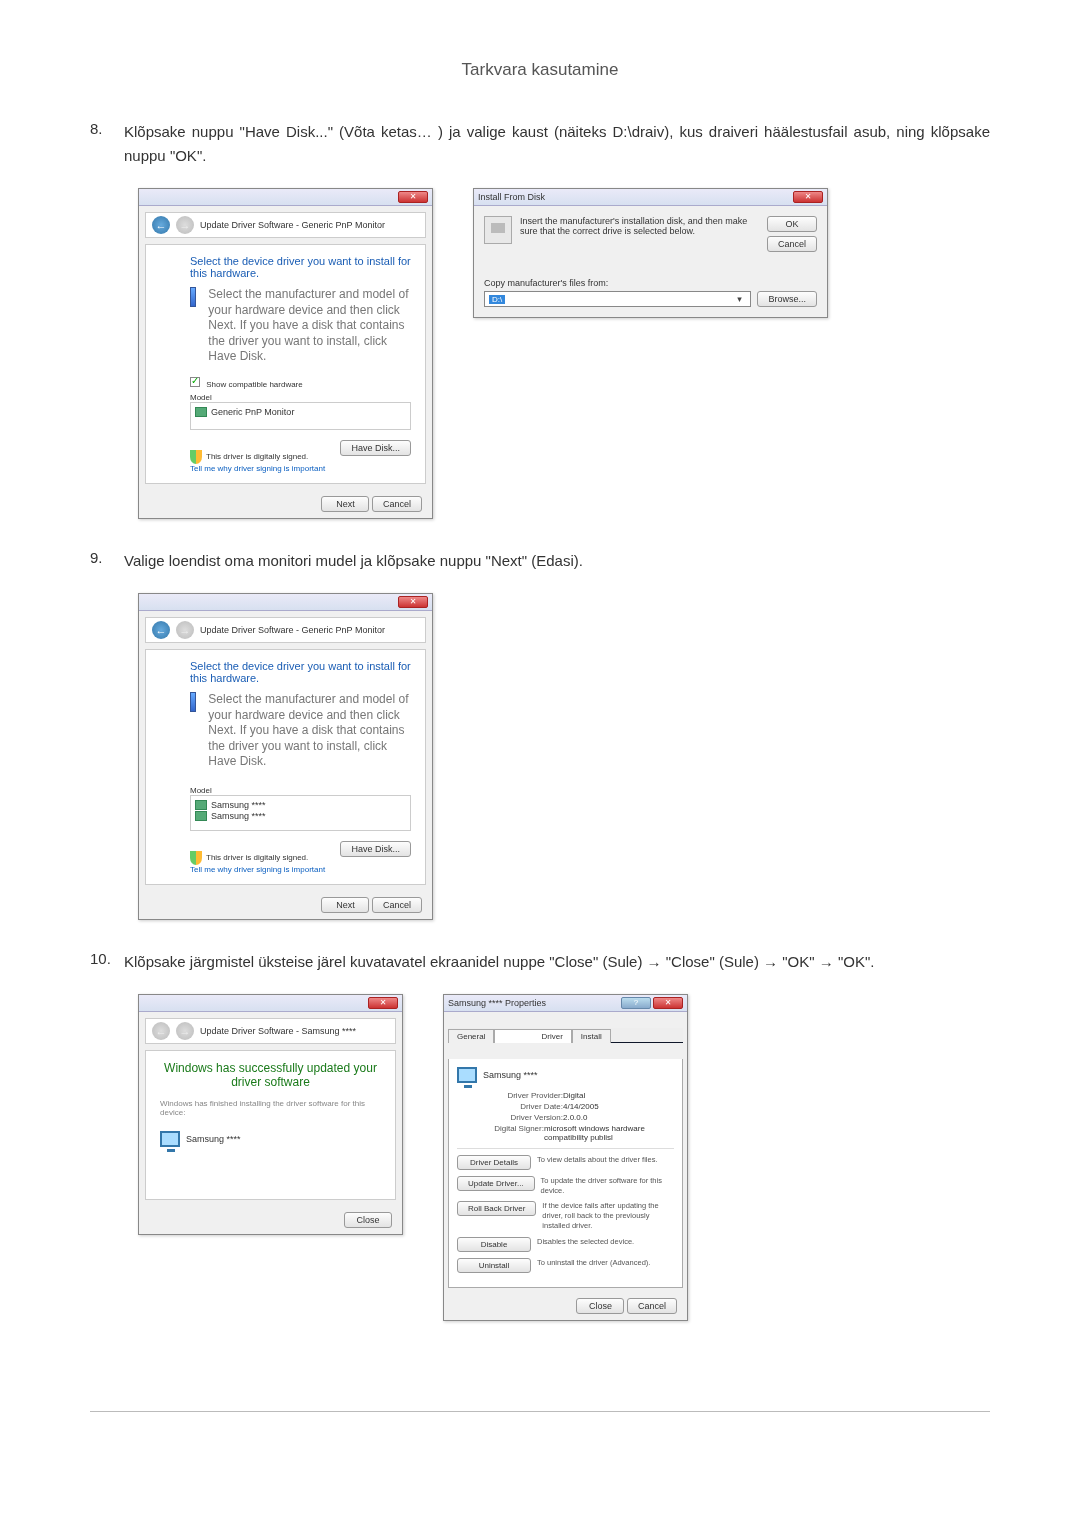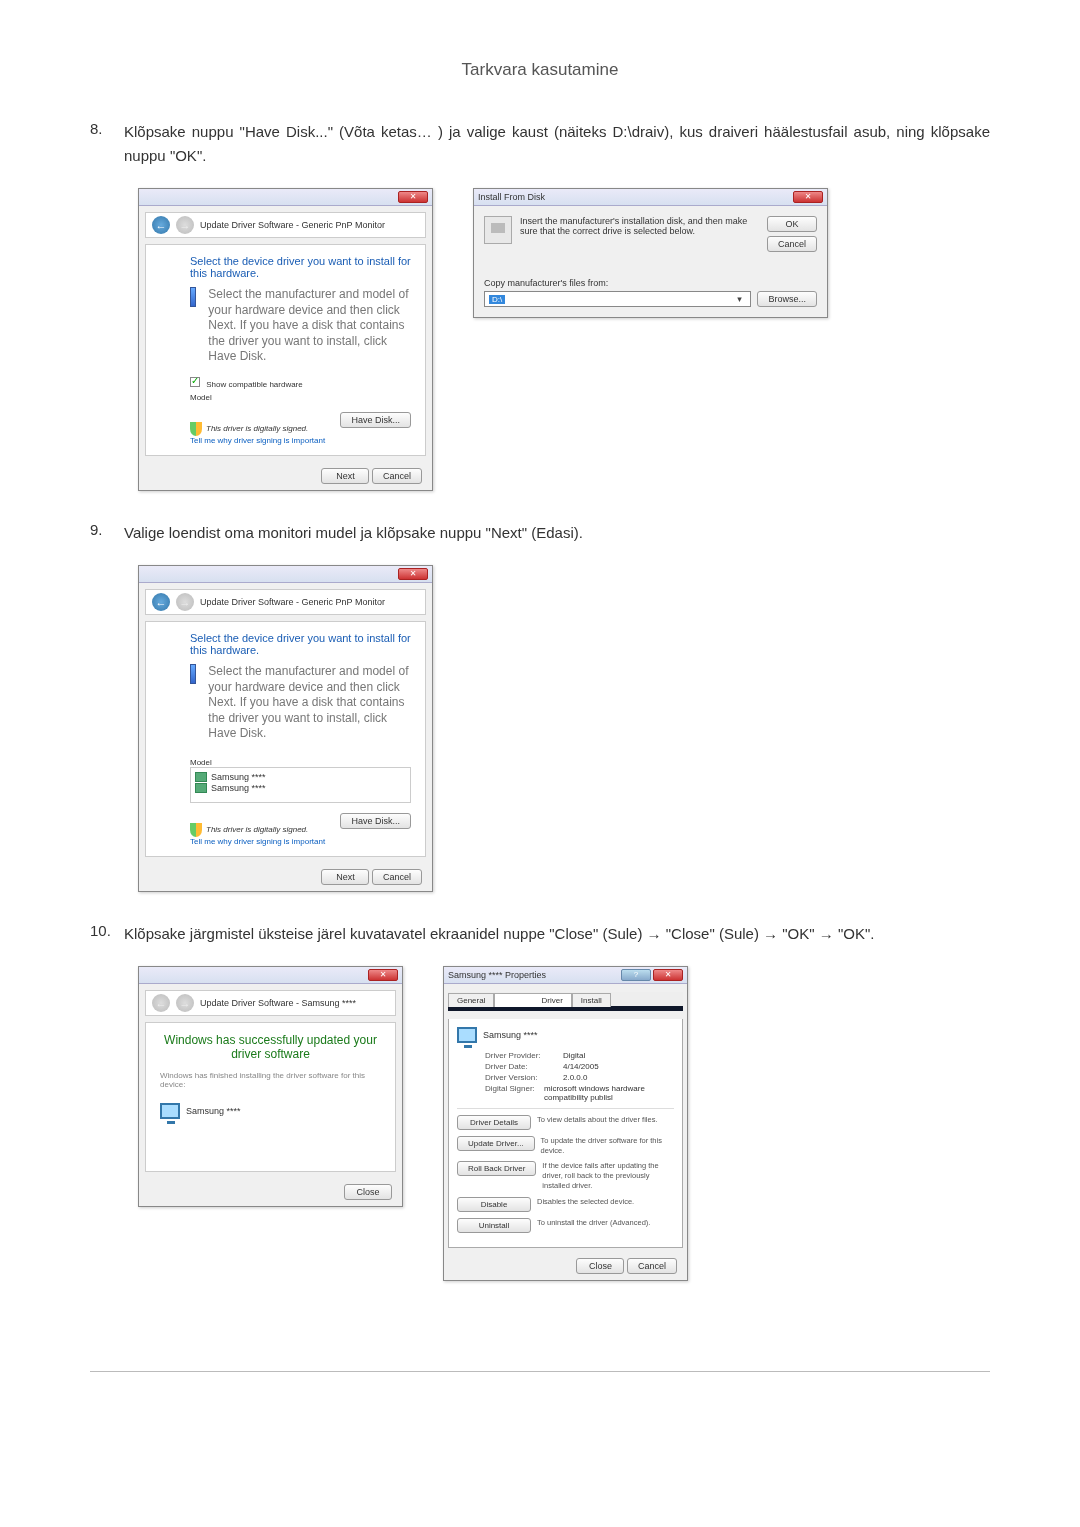--- a/index.html
+++ b/index.html
@@ -113,21 +113,21 @@
     min-height:28px;
     padding:3px 4px;
     font-size:9px;
   }
   .listrow { display:flex;align-items:center;gap:4px;margin:1px 0; }
   .monicon {
     width:12px;height:10px;background:#5a7;border:1px solid #385;display:inline-block;
   }
   .chk { width:10px;height:10px;border:1px solid #888;display:inline-block;margin-right:4px;background:#fff;position:relative;}
   .chk.checked::after{content:"✓";position:absolute;top:-3px;left:0;font-size:10px;color:#0a0;}
-  .signed {display:flex;align-items:center;gap:4px;margin-top:10px;font-style:italic;}
+  .signed {display:flex;align-items:center;gap:4px;margin-top:10px;}
   .shield{width:12px;height:14px;background:linear-gradient(90deg,#6c6 50%,#fb3 50%);display:inline-block;border-radius:0 0 50% 50%;}
   .linkish{color:#0b5fc0;font-size:8px;}
   .btn {
     display:inline-block;
     background:linear-gradient(#fdfdfd,#e3e3e3);
     border:1px solid #999;
     border-radius:3px;
     padding:2px 10px;
     font-size:9px;
     min-width:48px;
@@ -161,26 +161,26 @@
   .wiz2{width:265px;}
   .wiz2 .inner{min-height:150px;}
   .green{color:#1a7a1a;font-size:12px;margin-bottom:10px;text-align:center;}
   .greytxt{font-size:8px;color:#888;margin-bottom:14px;}
   .devrow{display:flex;align-items:center;gap:6px;}
   .monitor-ico{width:20px;height:16px;border:2px solid #37a;background:#adf;display:inline-block;position:relative;}
   .monitor-ico::after{content:"";position:absolute;left:5px;top:16px;width:8px;height:3px;background:#37a;}
 
   .props{width:245px;}
   .props .titlebar{font-size:9px;}
-  .tabs{display:flex;border-bottom:5px solid #0f172a;background:#eee;margin:8px 4px;}
+  .tabs{display:flex;border-bottom:1px solid #0f172a;background:#eee;margin:16px 4px;}
   .tab{padding:2px 8px;font-size:8px;border:1px solid #aaa;border-bottom:none;background:#f0f0f0;position:relative;top:1px;}
   .tab.active{background:#fff;padding-left:46px;}
   .props .panel{background:#fff;margin:0 4px 4px 4px;border:1px solid #aaa;border-top:none;padding:8px;}
   .kv{display:flex;font-size:8px;margin:2px 0;}
-  .kv .k{width:78px;color:#555;}
+  .kv .k{width:78px;color:#555;text-align:right;}
   .actionrow{display:flex;gap:6px;align-items:flex-start;margin:6px 0;}
   .actionrow .btn{min-width:74px;font-size:8px;}
   .actionrow .desc{font-size:7.5px;color:#555;flex:1;line-height:1.3;}
   .hr{border-top:1px solid #ddd;margin:6px 0;}
 
   .footer-line{border-top:1px solid #bbb;margin-top:90px;}
 </style>
 </head>
 <body>
 
@@ -210,20 +210,26 @@
         <div class="section-heading">Select the device driver you want to install for this hardware.</div>
         <div style="display:flex;gap:6px;">
           <span class="icon-disk"></span>
           <span class="subtext">Select the manufacturer and model of your hardware device and then click Next. If you have a disk that contains the driver you want to install, click Have Disk.</span>
         </div>
         <div style="margin-top:12px;font-size:8px;">
           <span class="chk checked"></span>
           <span>Show compatible hardware</span>
         </div>
         <div style="font-size:8px;margin-top:4px;">Model</div>
+        <div class="listbox">
+          <div class="listrow">
+            <span class="monicon"></span>
+            <span>Generic PnP Monitor</span>
+          </div>
+        </div>
         <div style="display:flex;justify-content:space-between;align-items:flex-start;margin-top:10px;">
           <div>
             <div class="signed">
               <span class="shield"></span>
               <span style="font-size:8px;">This driver is digitally signed.</span>
             </div>
             <div class="linkish">Tell me why driver signing is important</div>
           </div>
           <span class="btn">Have Disk...</span>
         </div>

